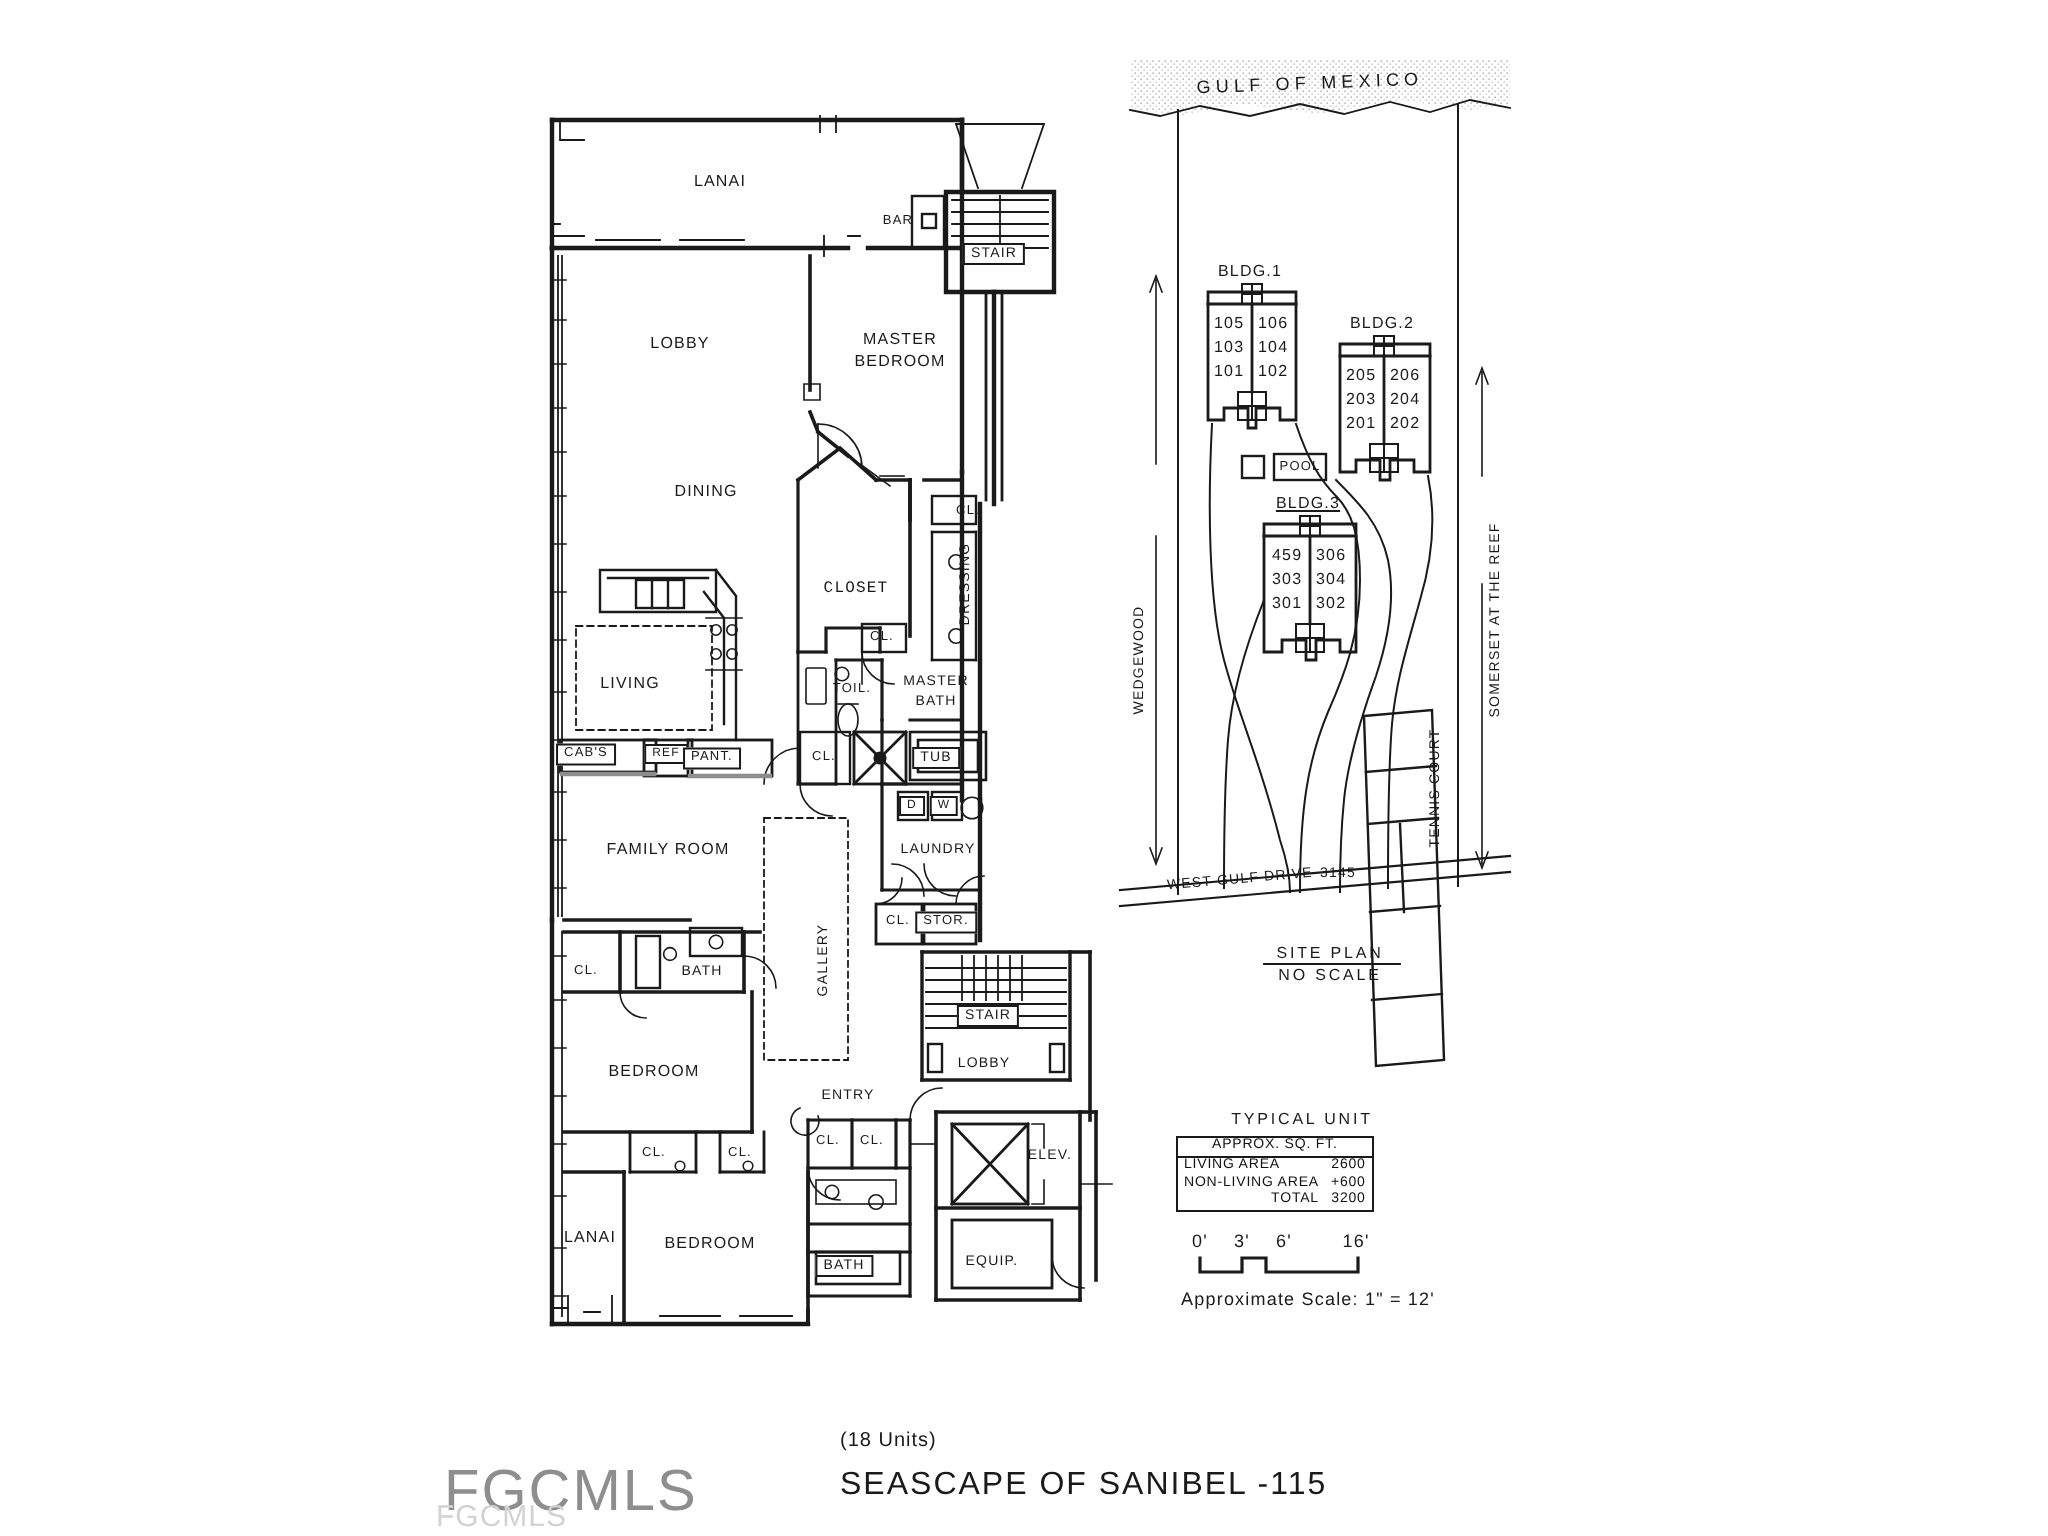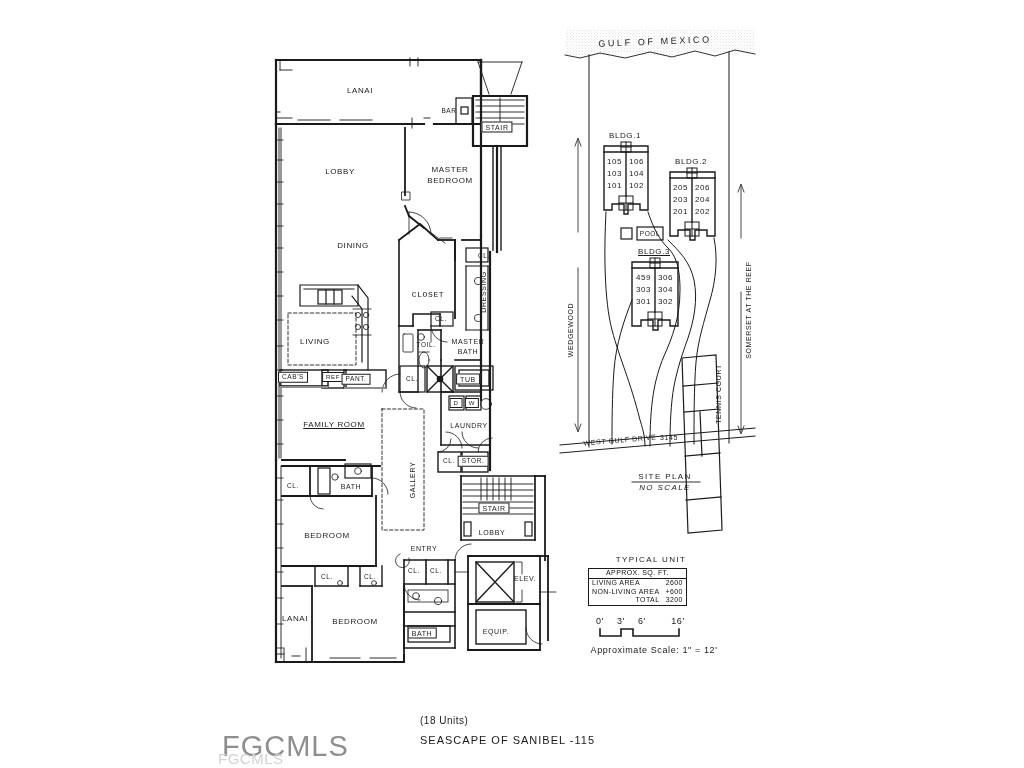--- a/index.html
+++ b/index.html
@@ -45,21 +45,21 @@
     font-family:"Liberation Sans", sans-serif;font-weight:300;
   }
   #wm-ghost{
     position:absolute;left:218px;top:750px;
     font-size:15px;letter-spacing:.5px;color:#d2d2d2;
     font-family:"Liberation Sans", sans-serif;
   }
 
   
   #title-units{position:absolute;left:420px;top:716px;font-size:10px;letter-spacing:.5px;}
-  #title-name{position:absolute;left:420px;top:735px;font-size:11px;letter-spacing:1px;}
+  #title-name{position:absolute;left:420px;top:735px;font-size:16px;letter-spacing:1px;}
 
   
   #legend{position:absolute;left:588px;top:568px;}
   #legend table{border-collapse:collapse;font-size:7px;letter-spacing:.4px;}
   #legend td{padding:0 3px;line-height:1.25;}
   .lg-outer{border:1px solid #1a1a1a;}
   .lg-head{border-bottom:1px solid #1a1a1a;text-align:center;}
   .num{text-align:right;}
 </style>
 </head>
@@ -502,21 +502,21 @@
                  M621,629 L633,629 M633,629 L633,636 M633,636 L679,636 M679,636 L679,629"></path>
       </g>
     </g>
     </svg>
 
     <div id="rooms">
       <div class="lbl t8 ctr" style="left: 360px; top: 91px;">LANAI</div>
       <div class="lbl t8 ctr" style="left: 340px; top: 172px;">LOBBY</div>
       <div class="lbl t8 ctr" style="left: 337px; top: 246px; margin-left: 16px;">DINING</div>
       <div class="lbl t8 ctr" style="left: 315px; top: 342px;">LIVING</div>
-      <div class="lbl t8 ctr" style="left: 334px; top: 425px; text-decoration: underline;">FAMILY  ROOM</div>
+      <div class="lbl t8 ctr" style="left: 334px; top: 425px;">FAMILY  ROOM</div>
       <div class="lbl t8 ctr" style="left: 450px; top: 170px;">MASTER</div>
       <div class="lbl t8 ctr" style="left: 450px; top: 181px;">BEDROOM</div>
       <div class="lbl t8 ctr" style="left: 428px; top: 295px; font-family: Liberation Mono, monospace;">CLOSET</div>
       <div class="lbl t7 ctr" style="left: 468px; top: 341px;">MASTER</div>
       <div class="lbl t7 ctr" style="left: 468px; top: 351px;">BATH</div>
       <div class="lbl t65 ctr" style="left: 426px; top: 345px;">TOIL.</div>
       <div class="lbl t7 ctr" style="left: 469px; top: 425px;">LAUNDRY</div>
       <div class="lbl t7 ctr" style="left: 351px; top: 486px;">BATH</div>
       <div class="lbl t8 ctr" style="left: 327px; top: 536px;">BEDROOM</div>
       <div class="lbl t8 ctr" style="left: 355px; top: 622px;">BEDROOM</div>
@@ -600,21 +600,21 @@
 
     <div class="lbl t7 vert" style="left:570px;top:330px;">WEDGEWOOD</div>
 
     <div class="lbl t7 vert" style="left:748px;top:310px;">SOMERSET AT THE REEF</div>
 
     <div class="lbl t7 ctr" style="left:620px;top:440px;transform:translate(-50%,-50%) rotate(-5deg);">WEST GULF DRIVE</div>
 
     <div class="lbl t7 ctr" style="left:669px;top:437px;">3145</div>
 
     <div class="lbl t8 ctr sp1" style="left:665px;top:477px;">SITE  PLAN</div>
-    <div class="lbl t8 ctr sp1" style="left:665px;top:488px;font-style:italic;">NO SCALE</div>
+    <div class="lbl t8 ctr sp1" style="left:665px;top:488px;">NO SCALE</div>
 
     <div class="lbl t8 ctr sp1" style="left:651px;top:560px;">TYPICAL  UNIT</div>
 
     <div id="legend">
       <table class="lg-outer">
         <tbody>
           <tr>
           <td class="lg-head" colspan="2">APPROX.  SQ.  FT.</td>
         </tr>
         <tr>

